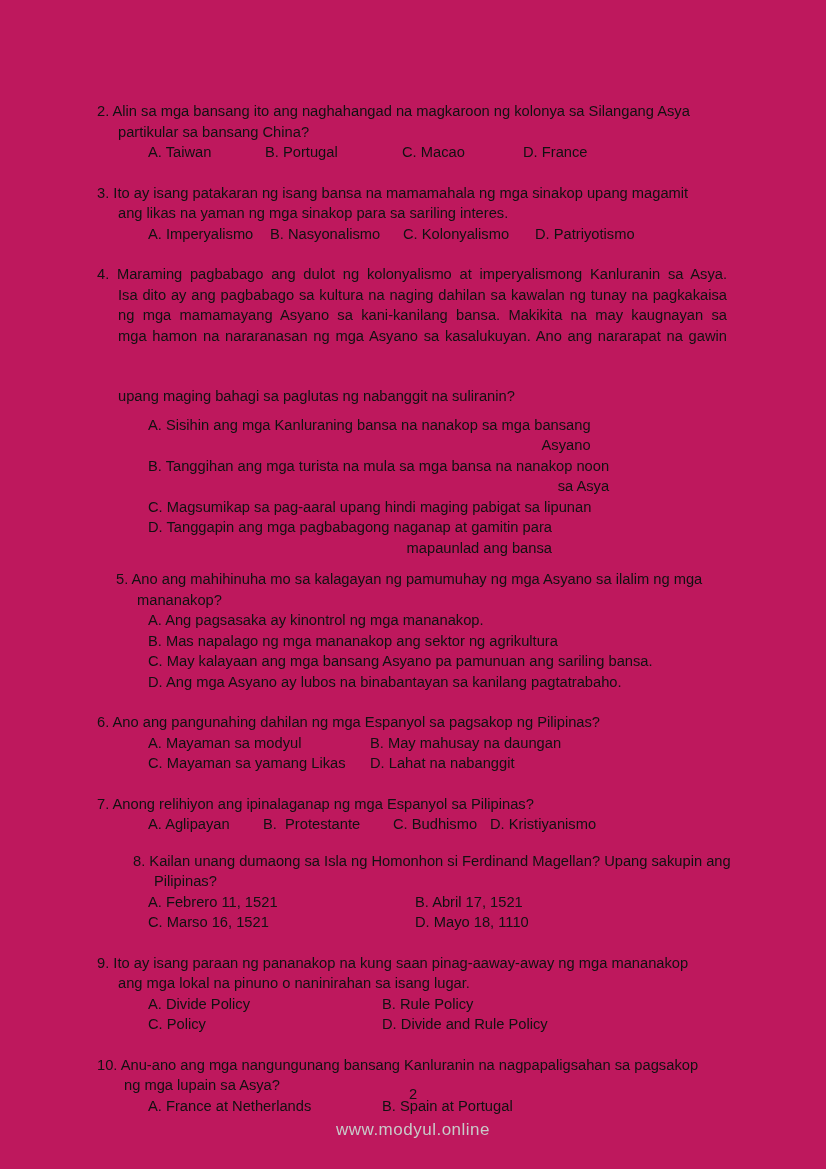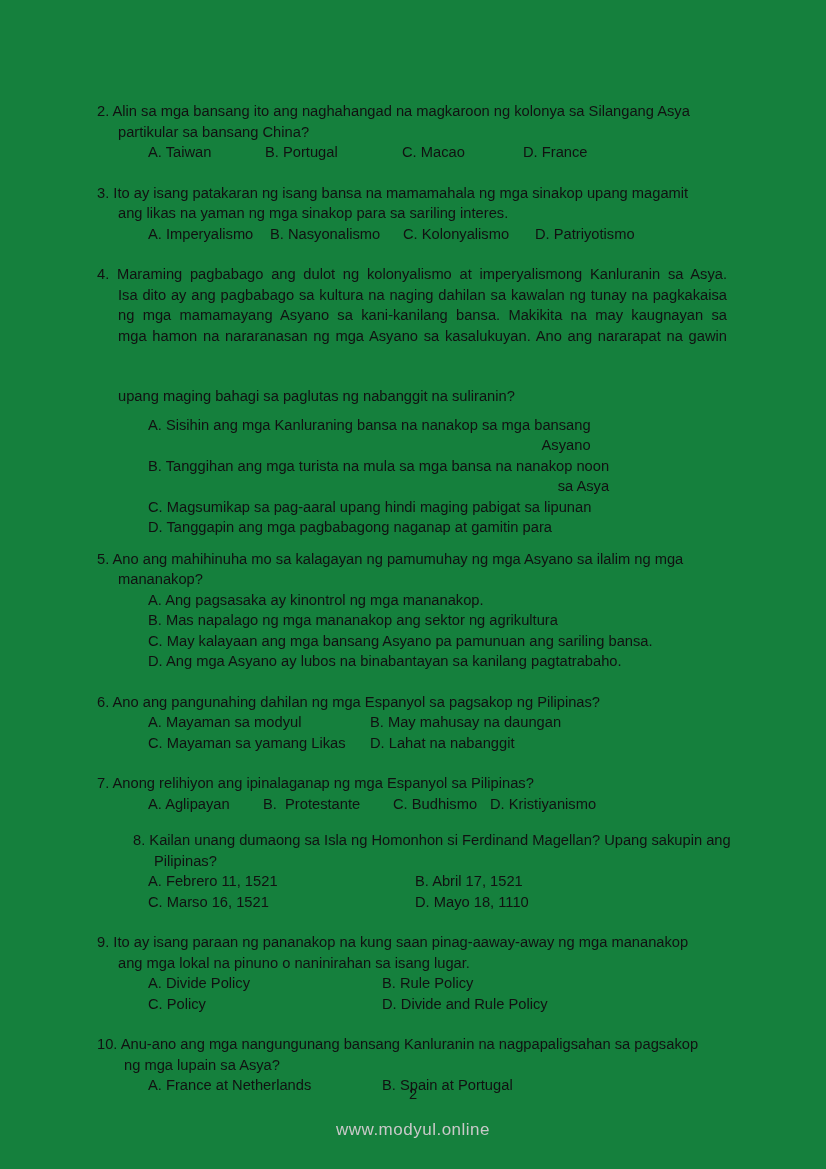--- a/index.html
+++ b/index.html
@@ -52,21 +52,21 @@
     left: 0;
     width: 100%;
     text-align: center;
     font-size: 17px;
     letter-spacing: 0.5px;
   }
 </style>
 </head>
 <body>
 
-<div class="page" style="color: rgb(17, 17, 17); background: #15803d;">
+<div class="page" style="color: rgb(17, 17, 17); background: #be185d;">
   <div class="content" id="questions-container">
       <div class="question" data-qnum="2">
         <div class="q-body" style="padding-left: 21px; text-indent: -21px;">2. Alin sa mga bansang ito ang naghahangad na magkaroon ng kolonya sa Silangang Asya
 partikular sa bansang China?</div>
         <div class="options">
           <div class="opt-row">
             <div class="opt-cell" style="width: 117px;"><div class="opt-line">A. Taiwan</div></div>
             <div class="opt-cell" style="width: 137px;"><div class="opt-line">B. Portugal</div></div>
             <div class="opt-cell" style="width: 121px;"><div class="opt-line">C. Macao</div></div>
             <div class="opt-cell"><div class="opt-line">D. France</div></div>
@@ -97,26 +97,26 @@
           <div class="opt-row">
             <div class="opt-cell"><div class="opt-line">A. Sisihin ang mga Kanluraning bansa na nanakop sa mga bansang</div><div class="opt-line cont">Asyano</div></div>
           </div>
           <div class="opt-row">
             <div class="opt-cell"><div class="opt-line">B. Tanggihan ang mga turista na mula sa mga bansa na nanakop noon</div><div class="opt-line cont">sa Asya</div></div>
           </div>
           <div class="opt-row">
             <div class="opt-cell"><div class="opt-line">C. Magsumikap sa pag-aaral upang hindi maging pabigat sa lipunan</div></div>
           </div>
           <div class="opt-row">
-            <div class="opt-cell"><div class="opt-line">D. Tanggapin ang mga pagbabagong naganap at gamitin para</div></div>
+            <div class="opt-cell"><div class="opt-line">D. Tanggapin ang mga pagbabagong naganap at gamitin para</div><div class="opt-line cont">mapaunlad ang bansa</div></div>
           </div>
         </div>
       </div>
       <div class="question" data-qnum="5">
-        <div class="q-body" style="padding-left: 21px; text-indent: -21px;">5. Ano ang mahihinuha mo sa kalagayan ng pamumuhay ng mga Asyano sa ilalim ng mga
+        <div class="q-body" style="padding-left: 21px; text-indent: -21px; margin-left: 19px;">5. Ano ang mahihinuha mo sa kalagayan ng pamumuhay ng mga Asyano sa ilalim ng mga
 mananakop?</div>
         <div class="options">
           <div class="opt-row">
             <div class="opt-cell"><div class="opt-line">A. Ang pagsasaka ay kinontrol ng mga mananakop.</div></div>
           </div>
           <div class="opt-row">
             <div class="opt-cell"><div class="opt-line">B. Mas napalago ng mga mananakop ang sektor ng agrikultura</div></div>
           </div>
           <div class="opt-row">
             <div class="opt-cell"><div class="opt-line">C. May kalayaan ang mga bansang Asyano pa pamunuan ang sariling bansa.</div></div>

